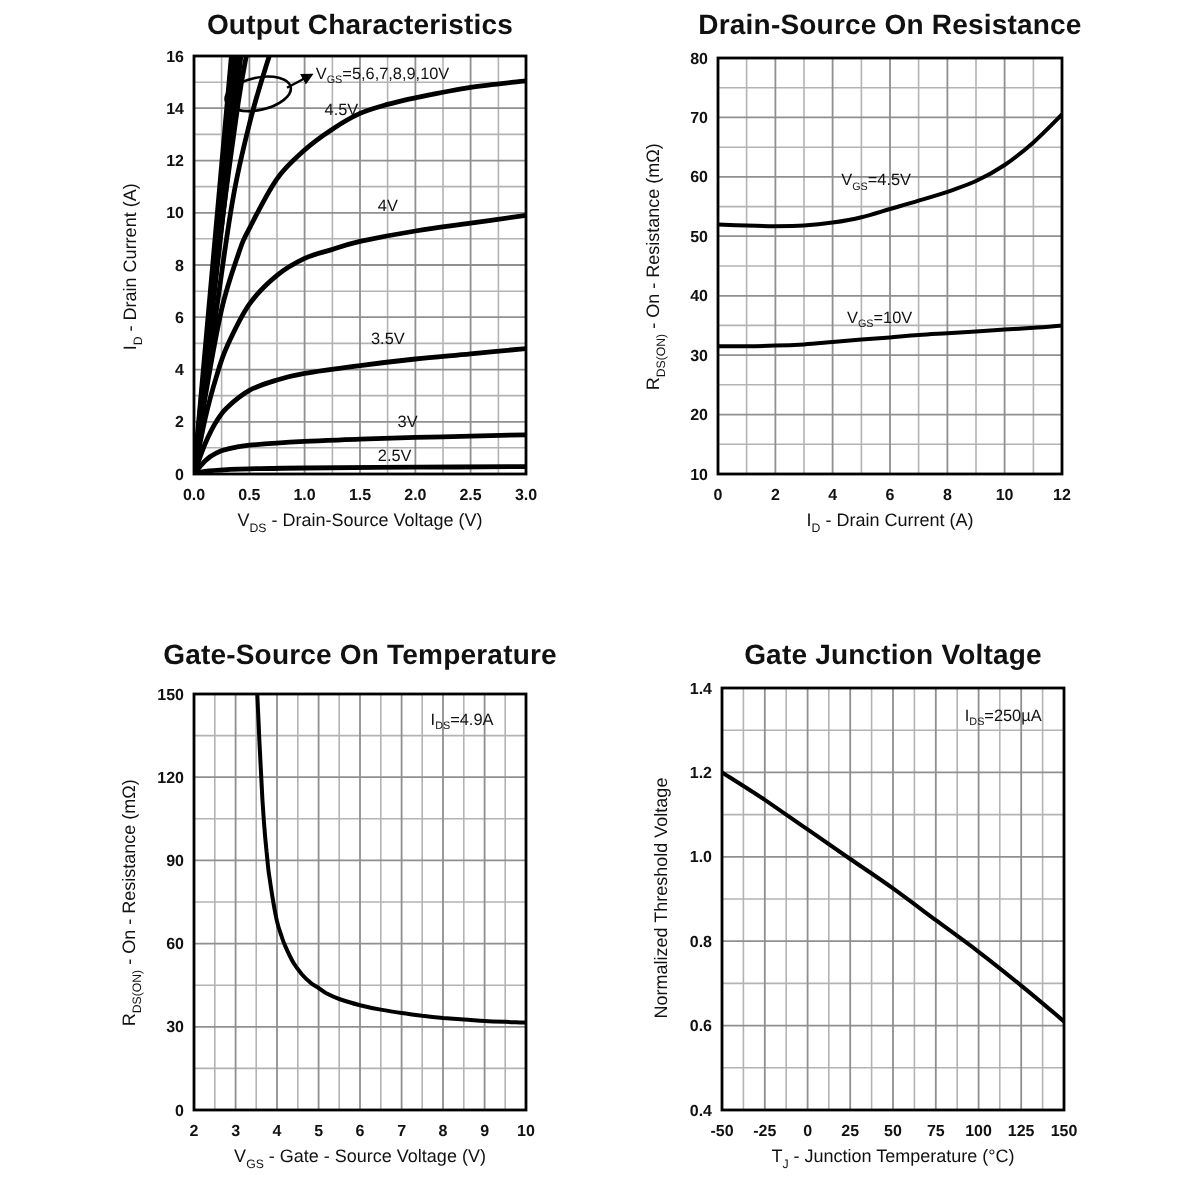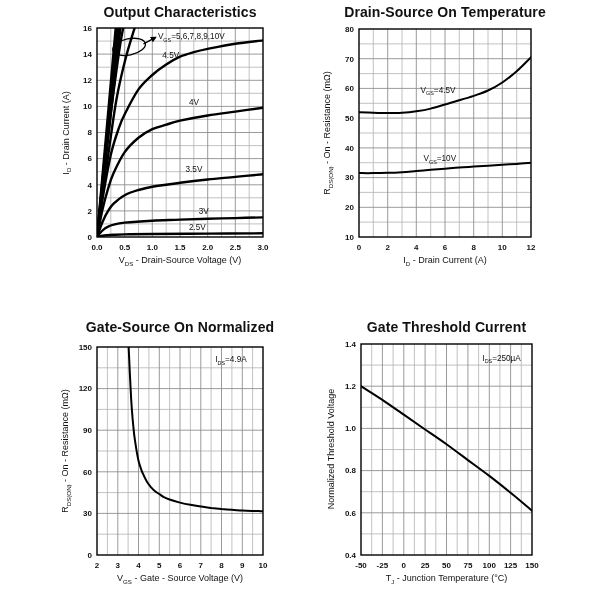--- a/index.html
+++ b/index.html
@@ -158,21 +158,21 @@
           <text x="54.0" y="180.4" text-anchor="end" class="tick-label">30</text>
           <text x="54.0" y="150.7" text-anchor="end" class="tick-label">40</text>
           <text x="54.0" y="120.9" text-anchor="end" class="tick-label">50</text>
           <text x="54.0" y="91.2" text-anchor="end" class="tick-label">60</text>
           <text x="54.0" y="61.5" text-anchor="end" class="tick-label">70</text>
           <text x="54.0" y="31.8" text-anchor="end" class="tick-label">80</text>
         </g>
         <text x="120.6" y="92.7" text-anchor="start" class="annotation"><tspan font-size="8.2">V</tspan><tspan dy="2.2" font-size="5.4">GS</tspan><tspan dy="-2.2" font-size="8.2">=4.5V</tspan></text>
         <text x="123.5" y="161.4" text-anchor="start" class="annotation"><tspan font-size="8.2">V</tspan><tspan dy="2.2" font-size="5.4">GS</tspan><tspan dy="-2.2" font-size="8.2">=10V</tspan></text>
       </svg>
-    <div class="chart-title" style="left: 19px; width: 252px; top: 4px;">Drain-Source On Temperature</div>
+    <div class="chart-title" style="left: 19px; width: 252px; top: 4px;">Drain-Source On Resistance</div>
     <div class="axis-label x-label" style="left: 29px; width: 232px; top: 255px;">I<sub>D</sub> - Drain Current (A)</div>
     <div class="axis-label y-label" style="width: 208px; left: -76px; top: 127px; transform: rotate(-90deg);">R<sub>DS(ON)</sub> - On - Resistance (mΩ)</div>
   </div>
 
   <div class="chart-cell" style="left:0;top:300px;">
     <svg width="300" height="300" viewBox="0 0 300 300">
         <g stroke="#b3b3b3" stroke-width="0.8">
           <line x1="107.4" y1="47" x2="107.4" y2="255"></line>
           <line x1="128.1" y1="47" x2="128.1" y2="255"></line>
           <line x1="148.9" y1="47" x2="148.9" y2="255"></line>
@@ -221,21 +221,21 @@
           <text x="263.0" y="268.0" text-anchor="middle" class="tick-label">10</text>
           <text x="92.0" y="257.8" text-anchor="end" class="tick-label">0</text>
           <text x="92.0" y="216.2" text-anchor="end" class="tick-label">30</text>
           <text x="92.0" y="174.6" text-anchor="end" class="tick-label">60</text>
           <text x="92.0" y="133.0" text-anchor="end" class="tick-label">90</text>
           <text x="92.0" y="91.4" text-anchor="end" class="tick-label">120</text>
           <text x="92.0" y="49.8" text-anchor="end" class="tick-label">150</text>
         </g>
         <text x="215.3" y="62.3" text-anchor="start" class="annotation"><tspan font-size="8.2">I</tspan><tspan dy="2.2" font-size="5.4">DS</tspan><tspan dy="-2.2" font-size="8.2">=4.9A</tspan></text>
       </svg>
-    <div class="chart-title" style="left: 57px; width: 246px; top: 19px;">Gate-Source On Normalized</div>
+    <div class="chart-title" style="left: 57px; width: 246px; top: 19px;">Gate-Source On Temperature</div>
     <div class="axis-label x-label" style="left: 67px; width: 226px; top: 273px;">V<sub>GS</sub> - Gate - Source Voltage (V)</div>
     <div class="axis-label y-label" style="width: 208px; left: -38px; top: 145px; transform: rotate(-90deg);">R<sub>DS(ON)</sub> - On - Resistance (mΩ)</div>
   </div>
 
   <div class="chart-cell" style="left:300px;top:300px;">
     <svg width="300" height="300" viewBox="0 0 300 300">
         <g stroke="#b3b3b3" stroke-width="0.8">
           <line x1="71.7" y1="44" x2="71.7" y2="255"></line>
           <line x1="93.1" y1="44" x2="93.1" y2="255"></line>
           <line x1="114.4" y1="44" x2="114.4" y2="255"></line>
@@ -284,18 +284,18 @@
           <text x="232.0" y="268.0" text-anchor="middle" class="tick-label">150</text>
           <text x="56.0" y="257.8" text-anchor="end" class="tick-label">0.4</text>
           <text x="56.0" y="215.6" text-anchor="end" class="tick-label">0.6</text>
           <text x="56.0" y="173.4" text-anchor="end" class="tick-label">0.8</text>
           <text x="56.0" y="131.2" text-anchor="end" class="tick-label">1.0</text>
           <text x="56.0" y="89.0" text-anchor="end" class="tick-label">1.2</text>
           <text x="56.0" y="46.8" text-anchor="end" class="tick-label">1.4</text>
         </g>
         <text x="182.4" y="60.5" text-anchor="start" class="annotation"><tspan font-size="8.2">I</tspan><tspan dy="2.2" font-size="5.4">DS</tspan><tspan dy="-2.2" font-size="8.2">=250µA</tspan></text>
       </svg>
-    <div class="chart-title" style="left: 21px; width: 251px; top: 19px;">Gate Threshold Current</div>
+    <div class="chart-title" style="left: 21px; width: 251px; top: 19px;">Gate Junction Voltage</div>
     <div class="axis-label x-label" style="left: 31px; width: 231px; top: 273px;">T<sub>J</sub> - Junction Temperature (°C)</div>
     <div class="axis-label y-label" style="width: 211px; left: -75.5px; top: 143.5px; transform: rotate(-90deg);">Normalized Threshold Voltage</div>
   </div>
 
 </div>
 
 </body></html>

